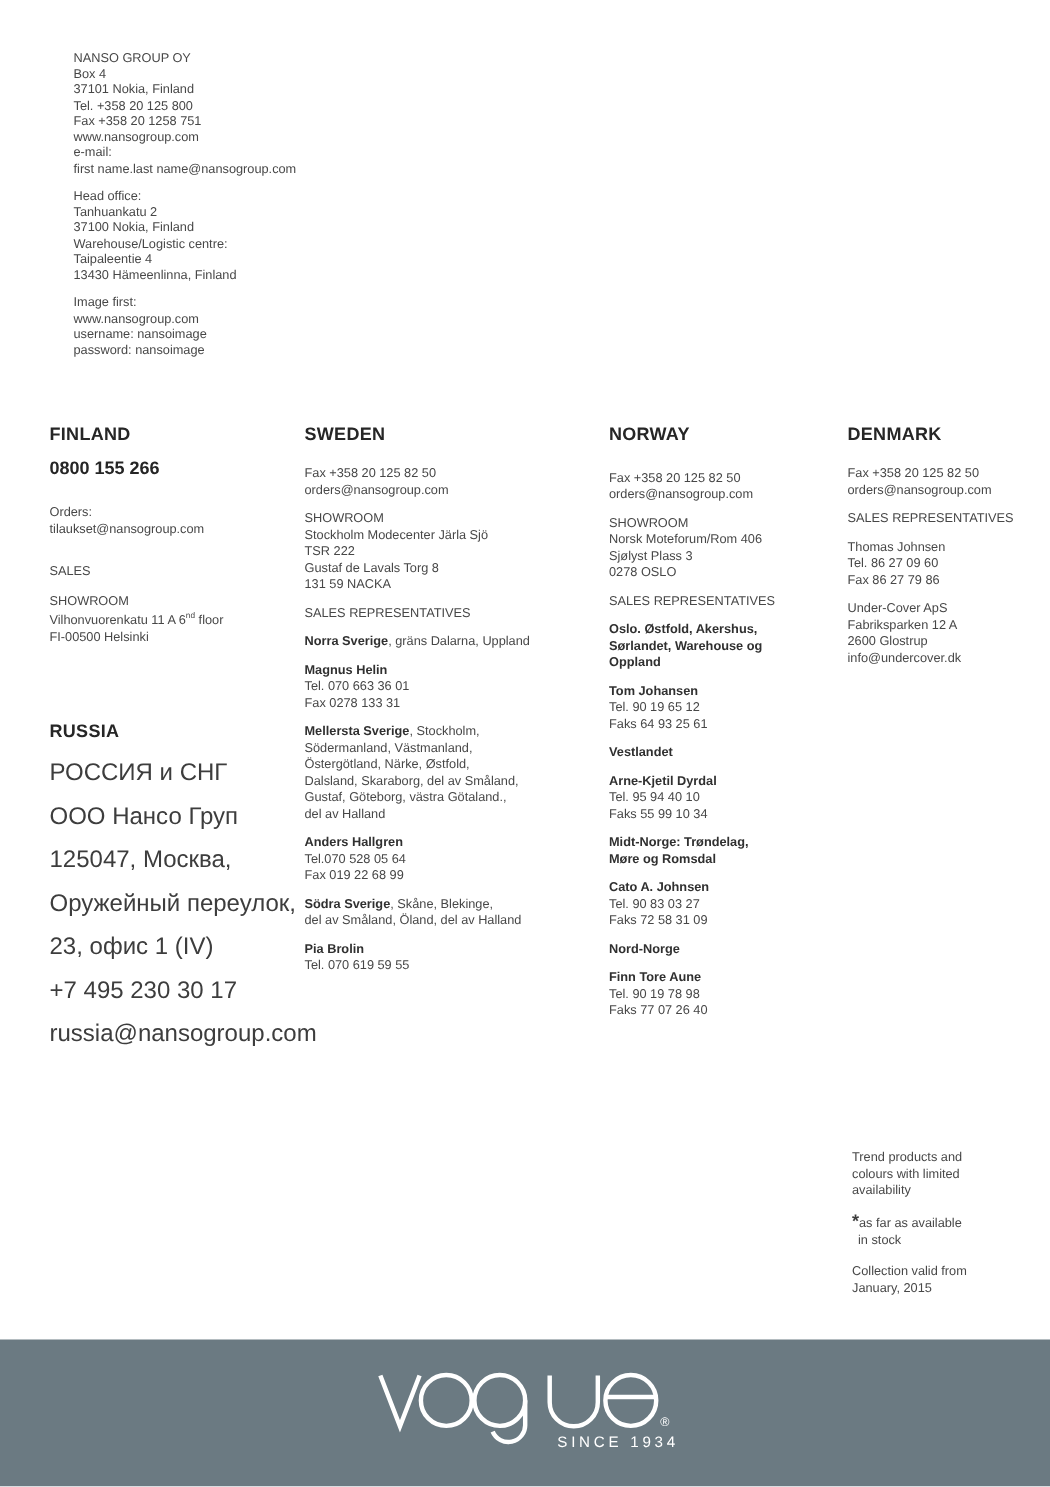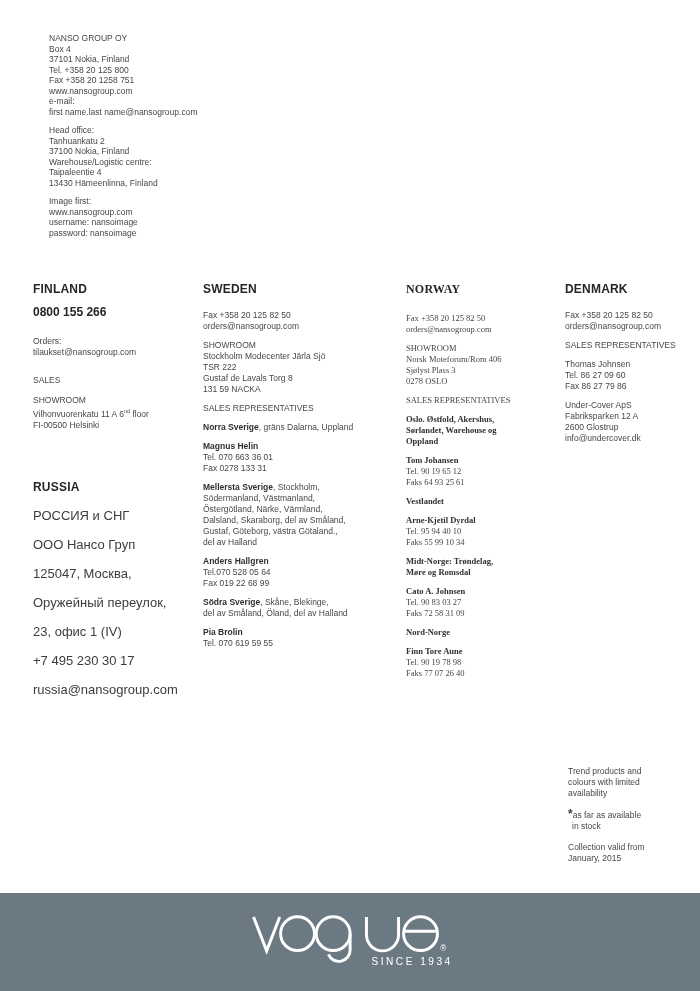--- a/index.html
+++ b/index.html
@@ -11,23 +11,23 @@
   .company-block .line { line-height:10.5px;padding-left:16px; }
   .para { margin:0 0 8px 0; }
   .b { font-weight:bold; color:#303030; }
   .h { font-size:12px; font-weight:bold; color:#262626; letter-spacing:.2px; line-height:11px; margin:0 0 0 0; }
   .link { color:#474747; text-decoration:none; }
   .sup { font-size:5.5px; vertical-align:super; }
   section { position:absolute; }
   #company { left:33px; top:33px; width:235px; }
   #finland { left:33px; top:284px; width:168px; }
   #russia  { left:33px; top:482px; width:175px; }
-  #russia .line { font-size:13px; line-height:13px; color:#3d3d3d;margin-top:16px; }
+  #russia .line { font-size:16px; line-height:13px; color:#3d3d3d;margin-top:16px; }
   #sweden  { left:203px; top:284px; width:196px; }
-  #norway  { left:406px; top:284px; width:162px;font-family:Liberation Serif, serif; }
+  #norway  { left:406px; top:284px; width:162px; }
   #denmark { left:565px; top:284px; width:132px; }
   #notes   { left:568px; top:766px; width:126px; }
   #finland .phone { font-size:12px; line-height:14px; font-weight:bold; color:#262626; margin:10px 0 14px 0; }
   .mt15 { margin-top:15px; }
   .mt18 { margin-top:18px; }
   .mt17 { margin-top:17px; }
   .mt9  { margin-top:9px; }
   .mt10 { margin-top:10px; }
   .ast { font-size:12px; font-weight:bold; color:#3d3d3d; }
   .ast-line2 { padding-left:4px; }
@@ -116,21 +116,21 @@
     <div class="line"><span class="b">Norra Sverige</span><span>, gräns Dalarna, Uppland</span></div>
   </div>
   <div class="para">
     <div class="line b">Magnus Helin</div>
     <div class="line">Tel. 070 663 36 01</div>
     <div class="line">Fax 0278 133 31</div>
   </div>
   <div class="para">
     <div class="line"><span class="b">Mellersta Sverige</span><span>, Stockholm,</span></div>
     <div class="line">Södermanland, Västmanland,</div>
-    <div class="line">Östergötland, Närke, Värmland,</div>
+    <div class="line">Östergötland, Närke, Østfold,</div>
     <div class="line">Dalsland, Skaraborg, del av Småland,</div>
     <div class="line">Gustaf, Göteborg, västra Götaland.,</div>
     <div class="line">del av Halland</div>
   </div>
   <div class="para">
     <div class="line b">Anders Hallgren</div>
     <div class="line">Tel.070 528 05 64</div>
     <div class="line">Fax 019 22 68 99</div>
   </div>
   <div class="para">

